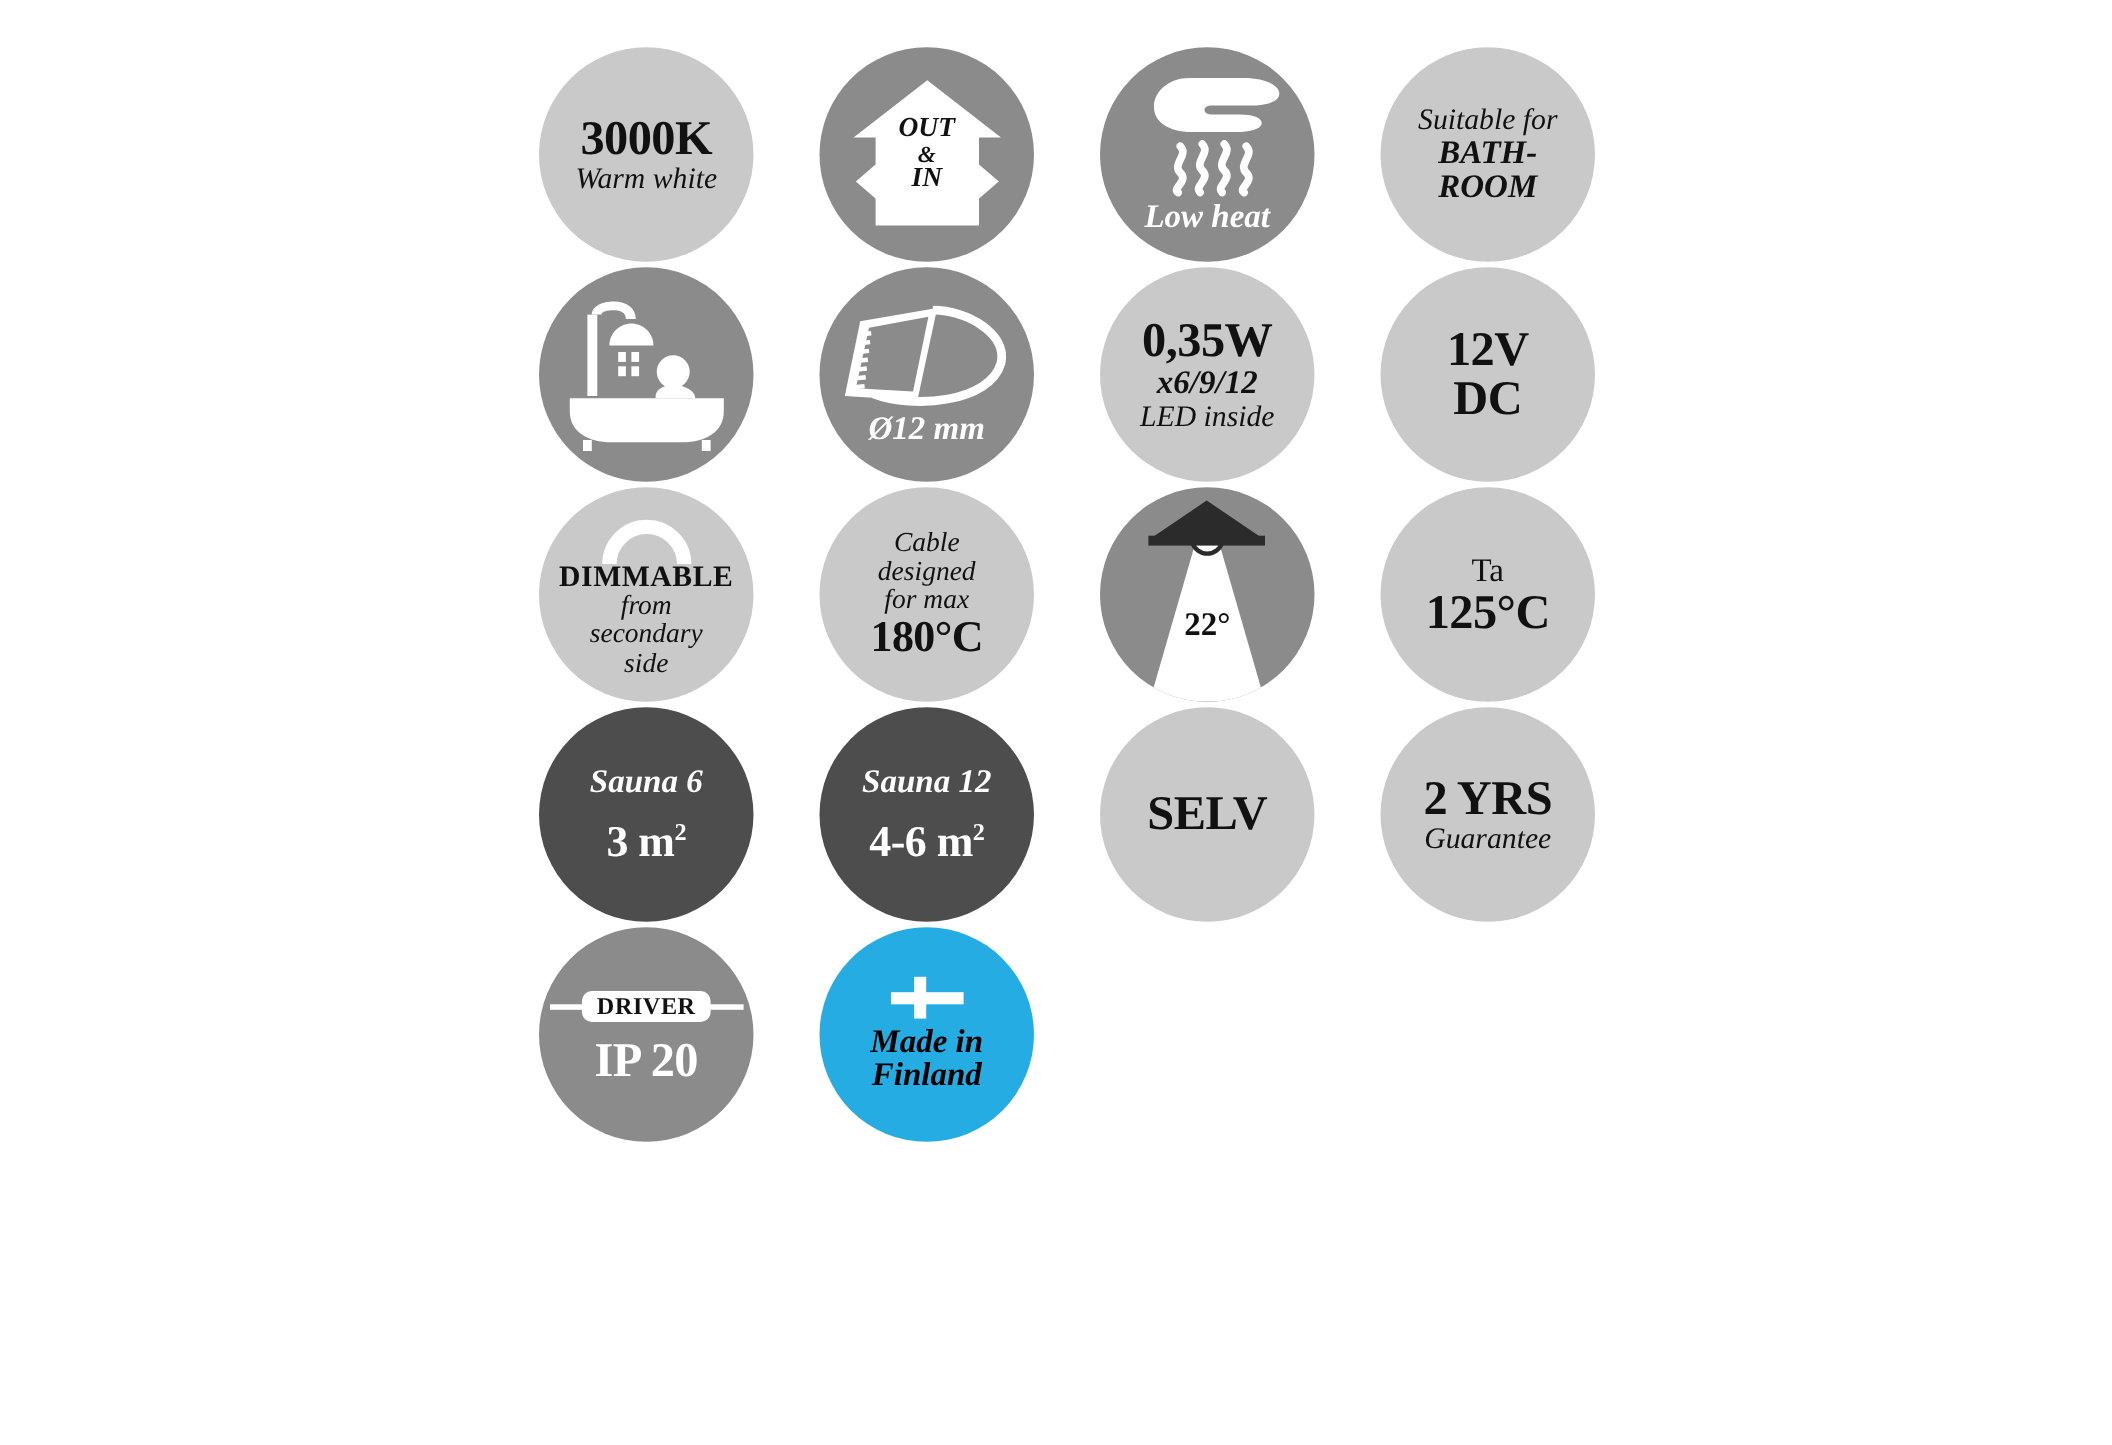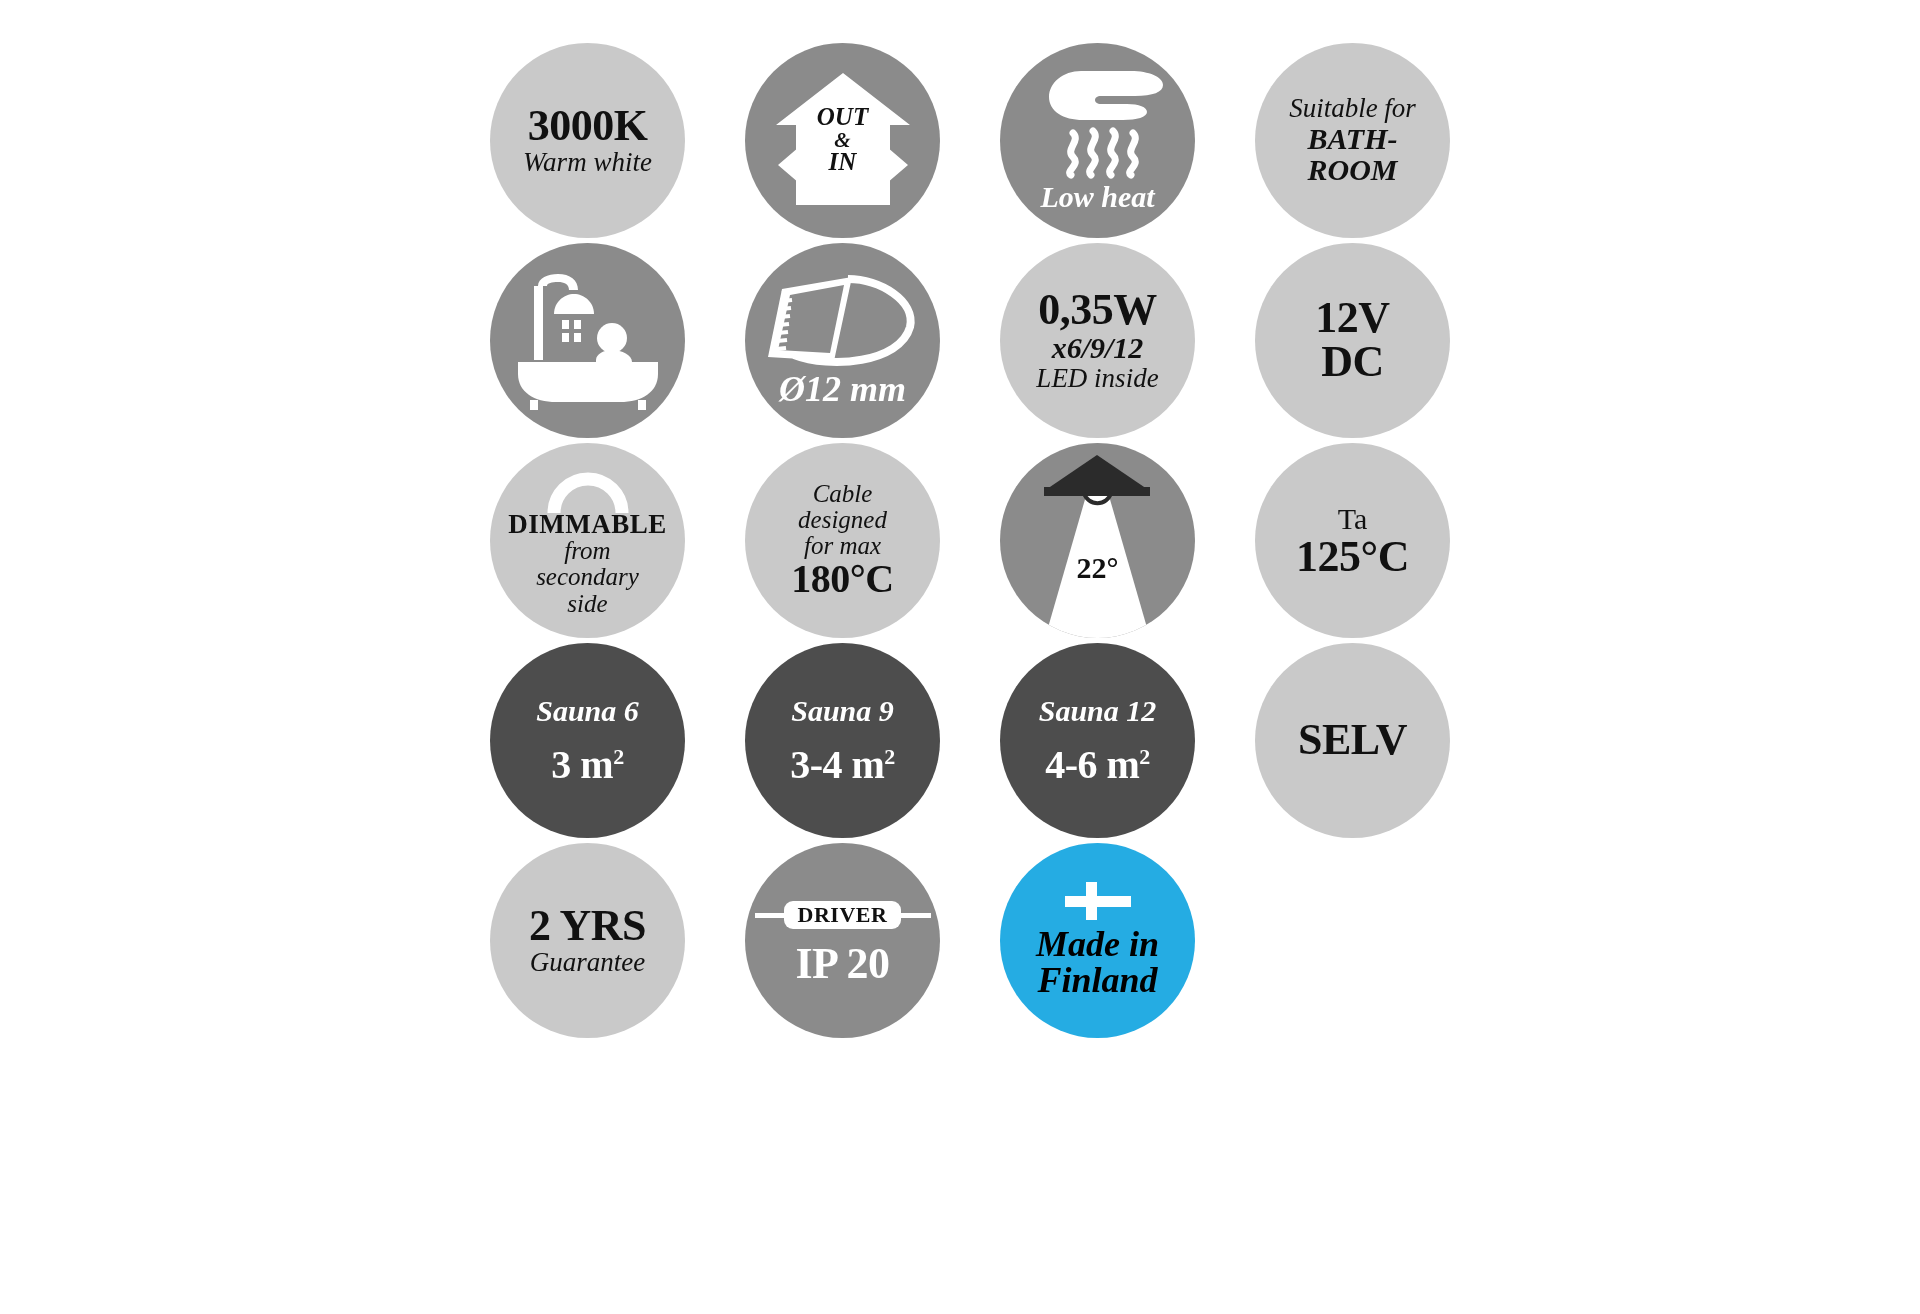--- a/index.html
+++ b/index.html
@@ -62,21 +62,21 @@
     line-height: 1.05;
   }
   .t-bi {
     font-weight: bold;
     font-style: italic;
     line-height: 1.05;
   }
 
   .s44 { font-size: 44px; }
   .s40 { font-size: 40px; }
-  .s34 { font-size: 36px; }
+  .s34 { font-size: 30px; }
   .s30 { font-size: 30px; }
   .s27 { font-size: 27px; }
   .s25 { font-size: 25px; }
   .center-text { text-align: center; }
 
   
   .b-3000k .kelvin { margin-bottom: 0; }
 
   
   .house-wrap {
@@ -315,26 +315,20 @@
       <div class="t-bold s44">125°C</div>
     </div>
 
     <div class="badge dark center-text">
       <div class="t-bi s30">Sauna 6</div>
       <div class="t-bold s40">
         <span>3 m</span><sup style="font-size:0.55em;">2</sup>
       </div>
     </div>
 
-    <div class="badge dark center-text">
-      <div class="t-bi s30">Sauna 9</div>
-      <div class="t-bold s40">
-        <span>3-4 m</span><sup style="font-size:0.55em;">2</sup>
-      </div>
-    </div>
 
     <div class="badge dark center-text">
       <div class="t-bi s30">Sauna 12</div>
       <div class="t-bold s40">
         <span>4-6 m</span><sup style="font-size:0.55em;">2</sup>
       </div>
     </div>
 
     <div class="badge light">
       <div class="t-bold s44">SELV</div>

